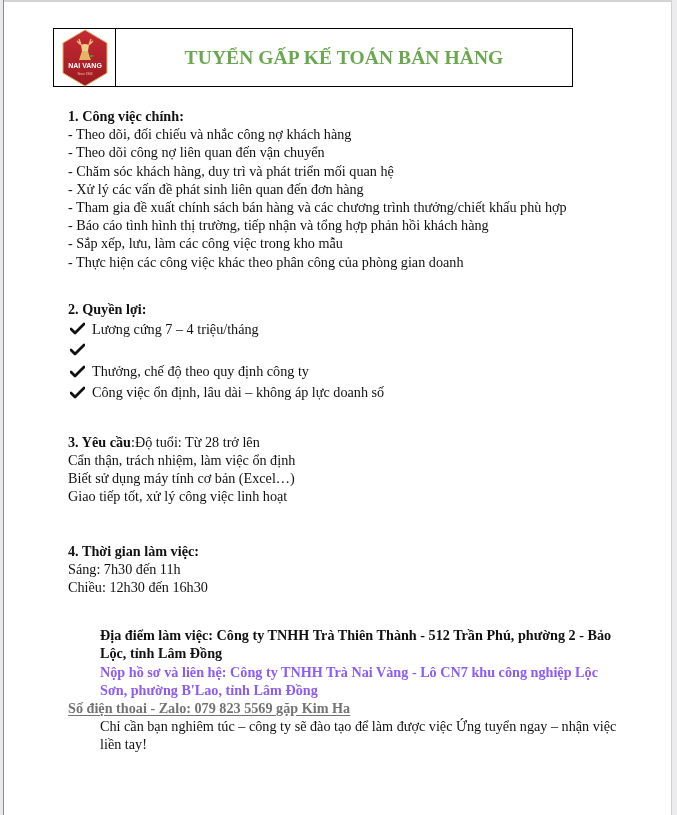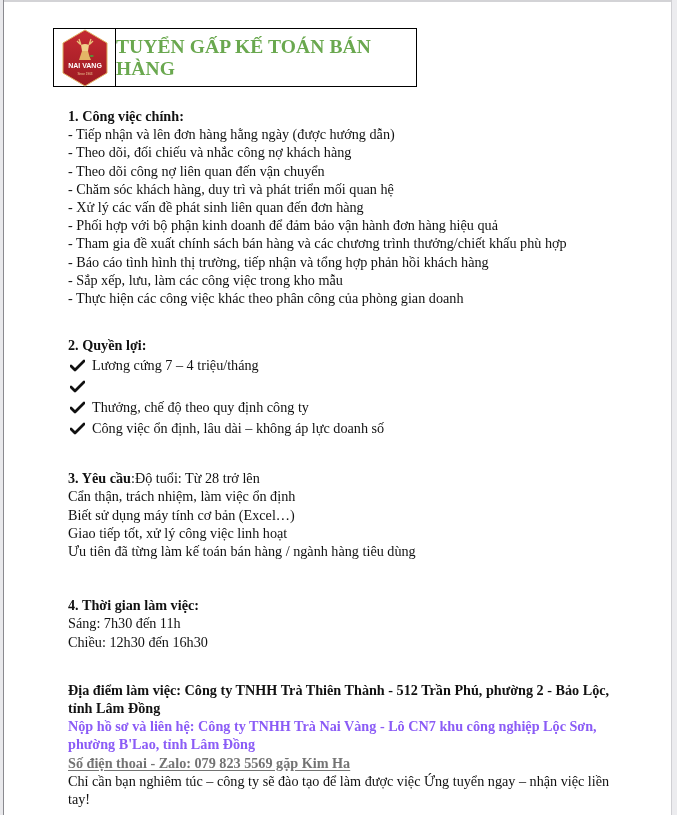--- a/index.html
+++ b/index.html
@@ -32,21 +32,21 @@
       background: #ececef;
     }
     .frame-right-line {
       position: absolute; left: 671px; top: 0; width: 1px; height: 815px;
       background: #cfcfd3;
     }
     .header-table {
       position: absolute;
       left: 53px;
       top: 28px;
-      width: 364px;
+      width: 520px;
       height: 59px;
       border: 1.5px solid #000;
       box-sizing: border-box;
       display: flex;
     }
     .logo-cell {
       width: 61px;
       border-right: 1.5px solid #000;
       display: flex;
       align-items: center;
@@ -93,21 +93,21 @@
       display: inline-block;
     }
     .bold { font-weight: bold; }
     .red { color: #8b5cf6; font-weight: bold; }
     .green-link {
       color: #737373;
       font-weight: bold;
       text-decoration: underline;
       text-underline-offset: 2px;
     }
-    .wrap { white-space: normal; }
+    .wrap { white-space: normal; margin-left: 32px; }
   </style>
 </head>
 <body>
 
 <div class="frame-top"></div>
 <div class="frame-left"></div>
 <div class="frame-left-line"></div>
 <div class="frame-right"></div>
 <div class="frame-right-line"></div>
 
@@ -133,26 +133,24 @@
   </div>
   <div class="title-cell">
     <span class="title">TUYỂN GẤP KẾ TOÁN BÁN HÀNG</span>
   </div>
 </div>
 
 <div class="content">
 
   <div>
     <div class="line h">1. Công việc chính:</div>
-    <div class="line">- Tiếp nhận và lên đơn hàng hằng ngày (được hướng dẫn)</div>
     <div class="line">- Theo dõi, đối chiếu và nhắc công nợ khách hàng</div>
     <div class="line">- Theo dõi công nợ liên quan đến vận chuyển</div>
     <div class="line">- Chăm sóc khách hàng, duy trì và phát triển mối quan hệ</div>
     <div class="line">- Xử lý các vấn đề phát sinh liên quan đến đơn hàng</div>
-    <div class="line">- Phối hợp với bộ phận kinh doanh để đảm bảo vận hành đơn hàng hiệu quả</div>
     <div class="line">- Tham gia đề xuất chính sách bán hàng và các chương trình thưởng/chiết khấu phù hợp</div>
     <div class="line">- Báo cáo tình hình thị trường, tiếp nhận và tổng hợp phản hồi khách hàng</div>
     <div class="line">- Sắp xếp, lưu, làm các công việc trong kho mẫu</div>
     <div class="line">- Thực hiện các công việc khác theo phân công của phòng gian doanh</div>
   </div>
 
   <div class="gap-1"></div>
 
   <div>
     <div class="line h">2. Quyền lợi:</div>
@@ -181,21 +179,20 @@
     </div>
   </div>
 
   <div class="gap-2"></div>
 
   <div>
     <div class="line"><span class="h">3. Yêu cầu</span><span>:Độ tuổi: Từ 28 trở lên</span></div>
     <div class="line">Cẩn thận, trách nhiệm, làm việc ổn định</div>
     <div class="line">Biết sử dụng máy tính cơ bản (Excel…)</div>
     <div class="line">Giao tiếp tốt, xử lý công việc linh hoạt</div>
-    <div class="line">Ưu tiên đã từng làm kế toán bán hàng / ngành hàng tiêu dùng</div>
   </div>
 
   <div class="gap-3"></div>
 
   <div>
     <div class="line h">4. Thời gian làm việc:</div>
     <div class="line">Sáng: 7h30 đến 11h</div>
     <div class="line">Chiều: 12h30 đến 16h30</div>
   </div>
 

